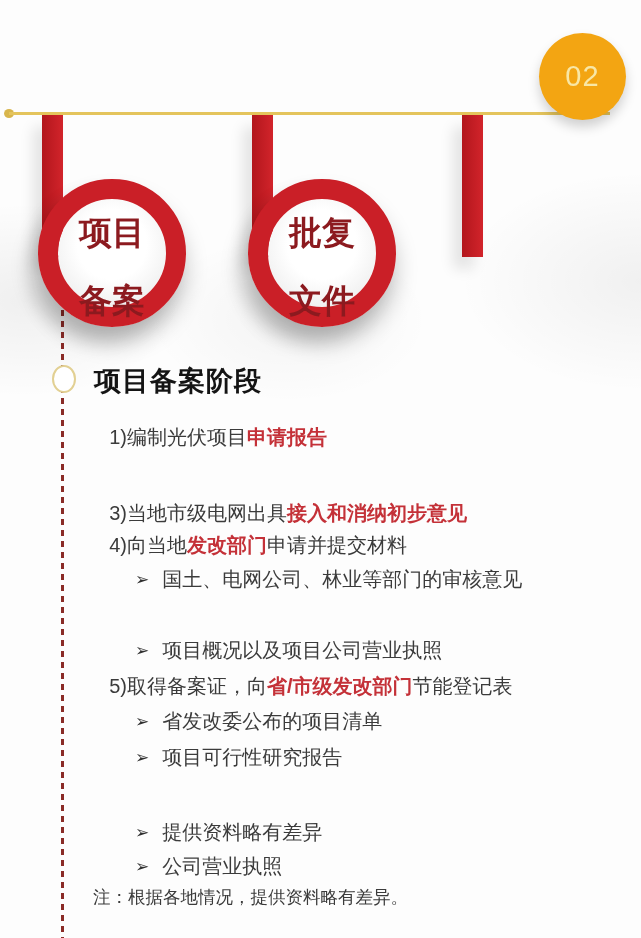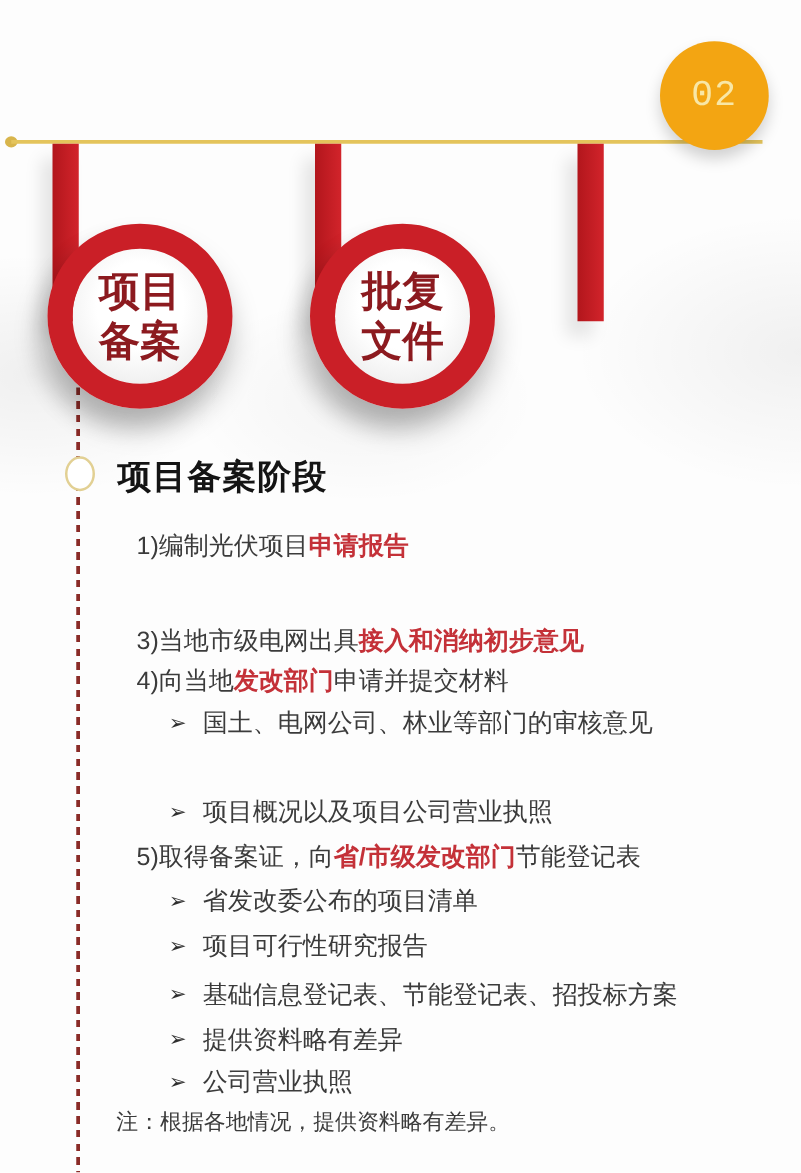--- a/index.html
+++ b/index.html
@@ -15,23 +15,23 @@
       radial-gradient(ellipse 280px 170px at 100% 30%, rgba(0,0,0,0.05), transparent 65%),
       radial-gradient(ellipse 200px 120px at 45% 34%, rgba(0,0,0,0.04), transparent 70%),
       #fdfdfd;
   }
   
   .header-title{
     position:absolute;left:268px;top:59px;
     font-size:30px;font-weight:bold;color:#be2b2c;letter-spacing:1px;white-space:nowrap;
   }
   .badge{
-    position:absolute;left:528px;top:33px;width:87px;height:87px;border-radius:50%;
+    position:absolute;left:539px;top:33px;width:87px;height:87px;border-radius:50%;
     background:#f3a512;box-shadow:0 7px 12px rgba(0,0,0,0.18);z-index:6;
-    display:flex;align-items:center;justify-content:center;font-family:Liberation Mono, monospace;
+    display:flex;align-items:center;justify-content:center;
   }
   .badge span{color:#f8e7a6;font-size:29px;letter-spacing:1px;}
   
   .gold-line{position:absolute;left:9px;top:112px;width:601px;height:3px;background:#e4c45c;z-index:1;}
   .gold-dot{position:absolute;left:4px;top:109px;width:10px;height:9px;border-radius:50%;background:#d8b54c;z-index:1;}
   
   .node-bar{
     position:absolute;top:115px;width:21px;height:142px;
     background:linear-gradient(to right,#b2161c,#d2242b);
     box-shadow:-9px 12px 14px rgba(0,0,0,0.10);z-index:2;
@@ -41,21 +41,21 @@
     border:20px solid #ca1f27;border-radius:50%;
     background:radial-gradient(circle at 50% 42%,#ffffff 42%,#f2f2f2 72%,#dedede 100%);
     background-clip:padding-box;
     box-shadow:0 16px 22px rgba(0,0,0,0.22), -12px 14px 18px rgba(0,0,0,0.10);
     z-index:3;
   }
   .ring-label{
     position:absolute;left:0;top:50%;width:108px;transform:translateY(-50%);
     text-align:center;font-size:33px;font-weight:bold;color:#8c1a1f;line-height:40px;
   }
-  .ring-label span{display:block;}
+  .ring-label span{display:block;margin-top:28px;}
   
   .dashed-line{
     position:absolute;left:61px;top:310px;width:3px;height:628px;
     background:repeating-linear-gradient(to bottom,#8a2b27 0 6px,transparent 6px 11px);
     z-index:1;
   }
   .heading-marker{
     position:absolute;left:52px;top:365px;width:20px;height:24px;border-radius:50%;
     background:#fff;border:2px solid #e2d093;z-index:2;
   }
@@ -131,23 +131,20 @@
   <div class="line" style="top:672px">
     <span class="num">5)</span><span>取得备案证，向</span><span class="hl">省/市级发改部门</span><span>节能登记表</span>
   </div>
 
   <div class="line sub" style="top:707px">
     <span class="marker">➢</span><span>省发改委公布的项目清单</span>
   </div>
   <div class="line sub" style="top:743px">
     <span class="marker">➢</span><span>项目可行性研究报告</span>
   </div>
-  <div class="line sub" style="top:782px">
-    <span class="marker">➢</span><span>基础信息登记表、节能登记表、招投标方案</span>
-  </div>
   <div class="line sub" style="top:818px">
     <span class="marker">➢</span><span>提供资料略有差异</span>
   </div>
   <div class="line sub" style="top:852px">
     <span class="marker">➢</span><span>公司营业执照</span>
   </div>
 
   <div class="note">注：根据各地情况，提供资料略有差异。</div>
 
 </div>

